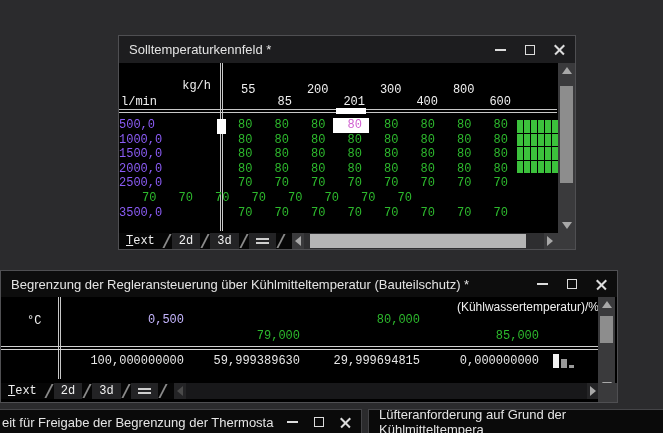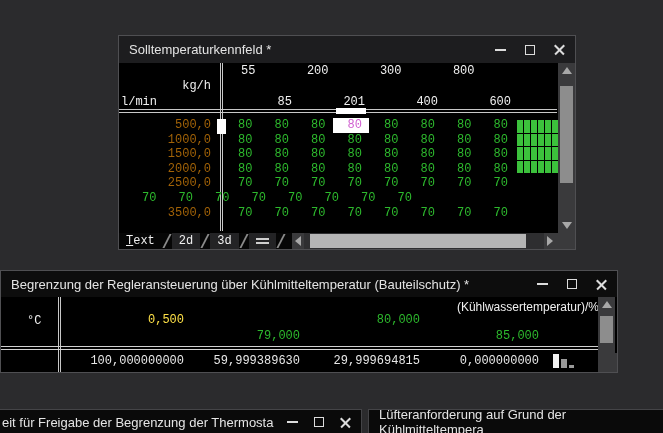--- a/index.html
+++ b/index.html
@@ -26,21 +26,21 @@
   .hrow{position:absolute;left:104px;display:flex;height:14px;font-size:12px;color:#f0f0f0}
   .hc{width:36.5px;text-align:right;padding-right:4px}
   .unit-kg{position:absolute;left:0;top:16px;width:98px;text-align:right;padding-right:6px;font-size:12px;color:#f0f0f0}
   .unit-lmin{position:absolute;left:2px;top:32px;font-size:12px;color:#f0f0f0}
   .hsep{position:absolute;top:46px;left:0;width:438px;height:4px;border-top:1px solid #c8c8c8;border-bottom:1px solid #c8c8c8}
   .colmark{position:absolute;top:45px;left:217px;width:30px;height:6px;background:#fff}
   .vline1{position:absolute;left:101px;top:0;height:168px;width:3px;border-left:1px solid #c8c8c8;border-right:1px solid #c8c8c8}
   .rowmark{position:absolute;left:98px;top:56px;width:9px;height:15px;background:#fff}
   #w1-body{position:absolute;top:55px;left:0;right:20px}
   .drow{display:flex;height:14.6px;line-height:14.6px;font-size:12px}
-  .dlabel{width:96px;text-align:right;padding-right:4px;color:#a16207}
+  .dlabel{width:96px;padding-right:4px;color:#8b5cf6}
   .dspacer{width:8px}
   .dcell{width:36.5px;text-align:right;padding-right:7px;color:var(--green)}
   .dcell.sel{background:var(--selbg);color:var(--seltx)}
   #w1-minigrid{position:absolute;left:398px;top:57px;display:grid;grid-template-columns:repeat(6,6px);grid-auto-rows:12.5px;gap:1px}
   #w1-minigrid div{background:var(--gridgreen)}
   
   .vscroll{position:absolute;right:0;top:0;width:17px;background:#3a3a3c}
   .sbtn{position:absolute;left:0;width:17px;height:15px;display:flex;align-items:center;justify-content:center}
   .vthumb{position:absolute;left:2px;right:2px;background:#8d8d8d}
   .tri-up{width:0;height:0;border-left:5px solid transparent;border-right:5px solid transparent;border-bottom:7px solid #a8a8a8}
@@ -55,21 +55,21 @@
   .tab .accel{text-decoration:underline}
   .tabsep{width:2px;background:#8a8a8a;transform:skewX(-27deg);margin:1px 4px}
   .listico{display:flex;flex-direction:column;gap:2px;justify-content:center}
   .listico div{width:13px;height:2px;background:#cfcfcf}
   .hscroll{flex:1;display:flex;align-items:stretch;margin-left:6px}
   .harrow{width:12px;display:flex;align-items:center;justify-content:center;background:#3a3a3c}
   .htrack{flex:1;background:#2e2e30;position:relative}
   .hthumb{position:absolute;top:1px;bottom:1px;background:#b5b5b5}
   .corner{width:19px;background:#3a3a3c}
   
-  #w2{left:0;top:270px;width:618px;height:103px}
+  #w2{left:0;top:270px;width:618px;height:133px}
   #w2 .content{top:26px}
   .w2-axis-title{position:absolute;top:3px;left:62px;width:536px;text-align:right;color:#f0f0f0;font-size:12px}
   .w2-unit{position:absolute;left:26px;top:17px;font-size:12px;color:#f0f0f0}
   .vline2{position:absolute;left:57px;top:0;height:82px;width:3px;border-left:1px solid #c8c8c8;border-right:1px solid #c8c8c8}
   .bprow{position:absolute;left:0;width:598px;height:14px;font-size:12px}
   .bprow span{position:absolute;top:0}
   .w2sep{position:absolute;top:49px;left:0;width:598px;height:4px;border-top:1px solid #d0d0d0;border-bottom:1px solid #d0d0d0}
   .valrow{position:absolute;top:57px;left:0;width:598px;height:14px;font-size:12px;color:#e8e8e8}
   .valrow span{position:absolute;top:0}
   .barico{position:absolute;left:552px;top:57px;width:26px;height:14px;display:flex;align-items:flex-end;gap:2px}
@@ -91,21 +91,21 @@
     <span>Solltemperaturkennfeld *</span>
     <span class="winbtns">
       <span class="minico"></span>
       <span class="maxico"></span>
       <span class="clsico"></span>
     </span>
   </div>
   <div class="content mono">
     <div class="unit-kg">kg/h</div>
     <div class="unit-lmin">l/min</div>
-    <div class="hrow" style="top:1px">
+    <div class="hrow" style="top:20px">
         <div class="hc">55</div>
         <div class="hc"></div>
         <div class="hc">200</div>
         <div class="hc"></div>
         <div class="hc">300</div>
         <div class="hc"></div>
         <div class="hc">800</div>
         <div class="hc"></div>
       </div>
     <div class="hrow" style="top:32px">
@@ -279,21 +279,21 @@
       <span class="minico"></span>
       <span class="maxico"></span>
       <span class="clsico"></span>
     </span>
   </div>
   <div class="content mono">
     <div class="w2-axis-title" style="font-family:'Liberation Sans',sans-serif">(Kühlwassertemperatur)/%</div>
     <div class="w2-unit">°C</div>
     <div class="vline2"></div>
     <div class="bprow" style="top:16px">
-        <span style="right: 415px; color: #fde047; margin-left: 30px;">0,500</span>
+        <span style="right: 415px; color: #c4b5fd; margin-left: 30px;">0,500</span>
         <span style="right: 179px; color: rgb(45, 185, 45);">80,000</span>
       </div>
     <div class="bprow" style="top:32px">
         <span style="right: 299px; color: rgb(45, 185, 45);">79,000</span>
         <span style="right: 60px; color: rgb(45, 185, 45); margin-left: 33px;">85,000</span>
       </div>
     <div class="w2sep"></div>
     <div class="valrow">
         <span style="right: 415px;">100,000000000</span>
         <span style="right: 299px;">59,999389630</span>

